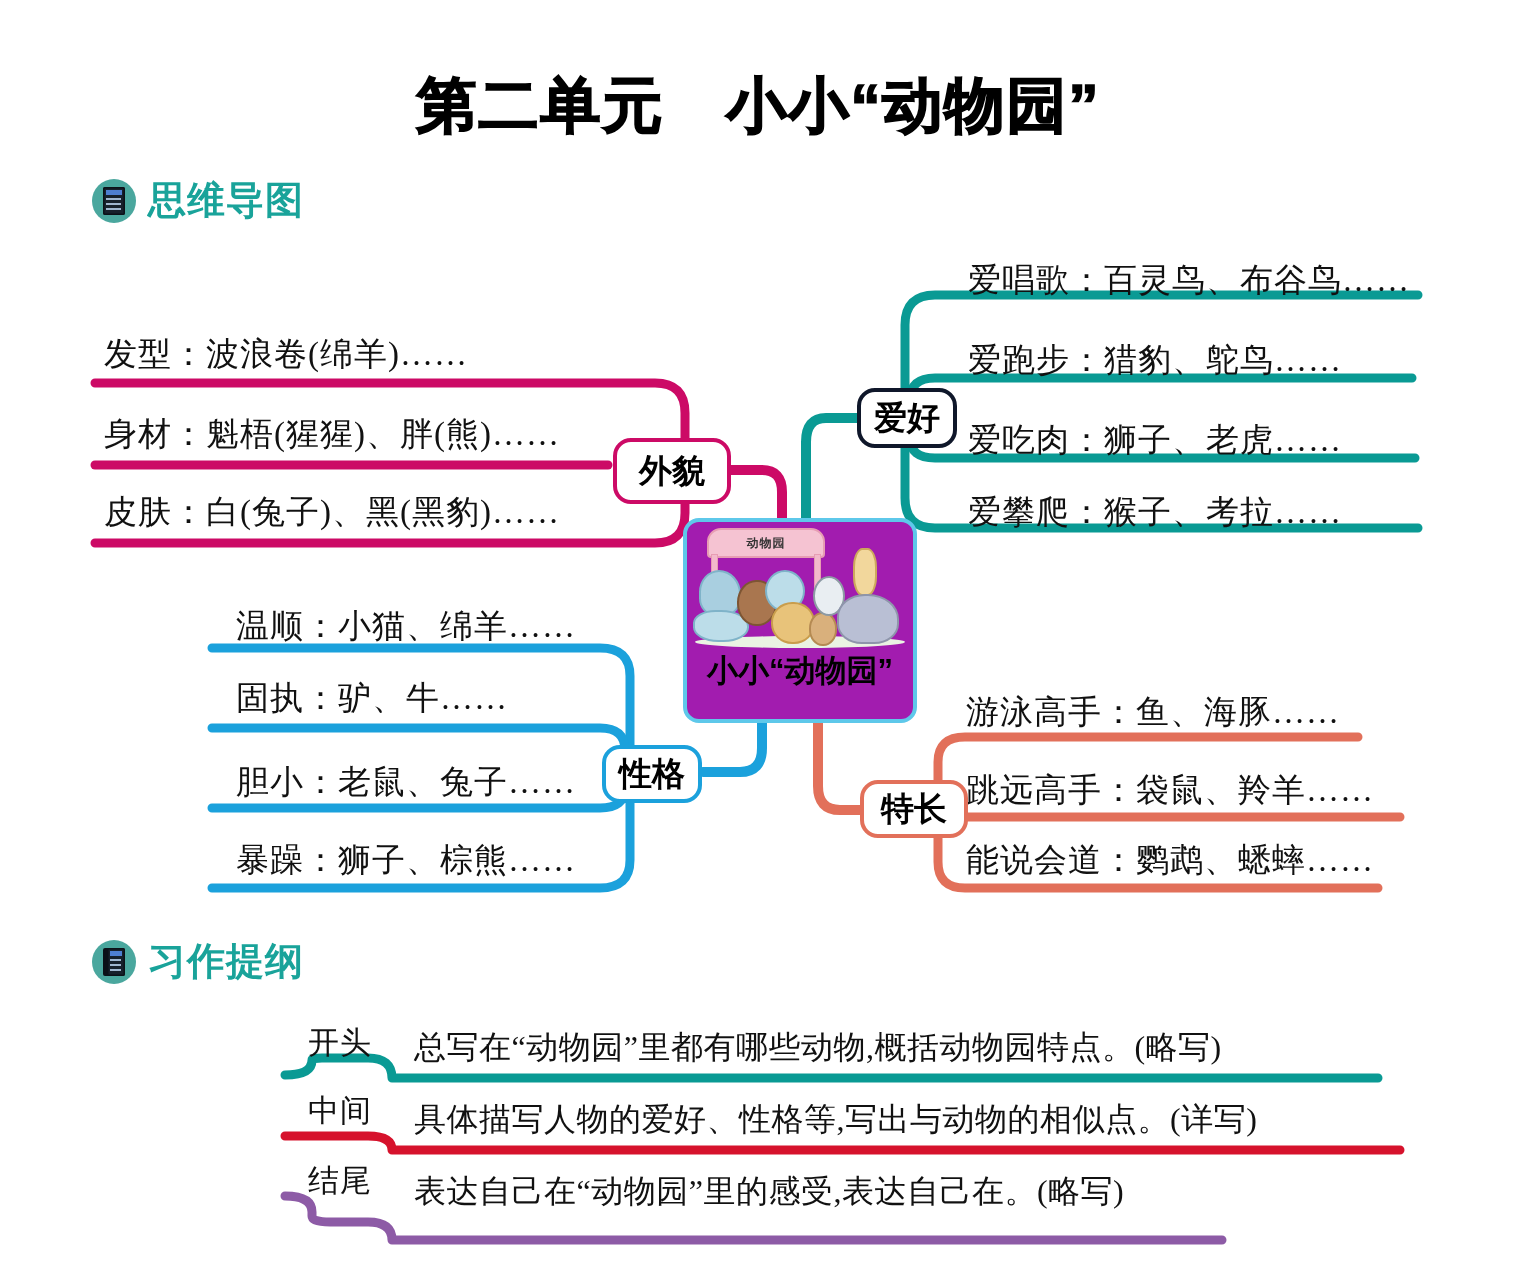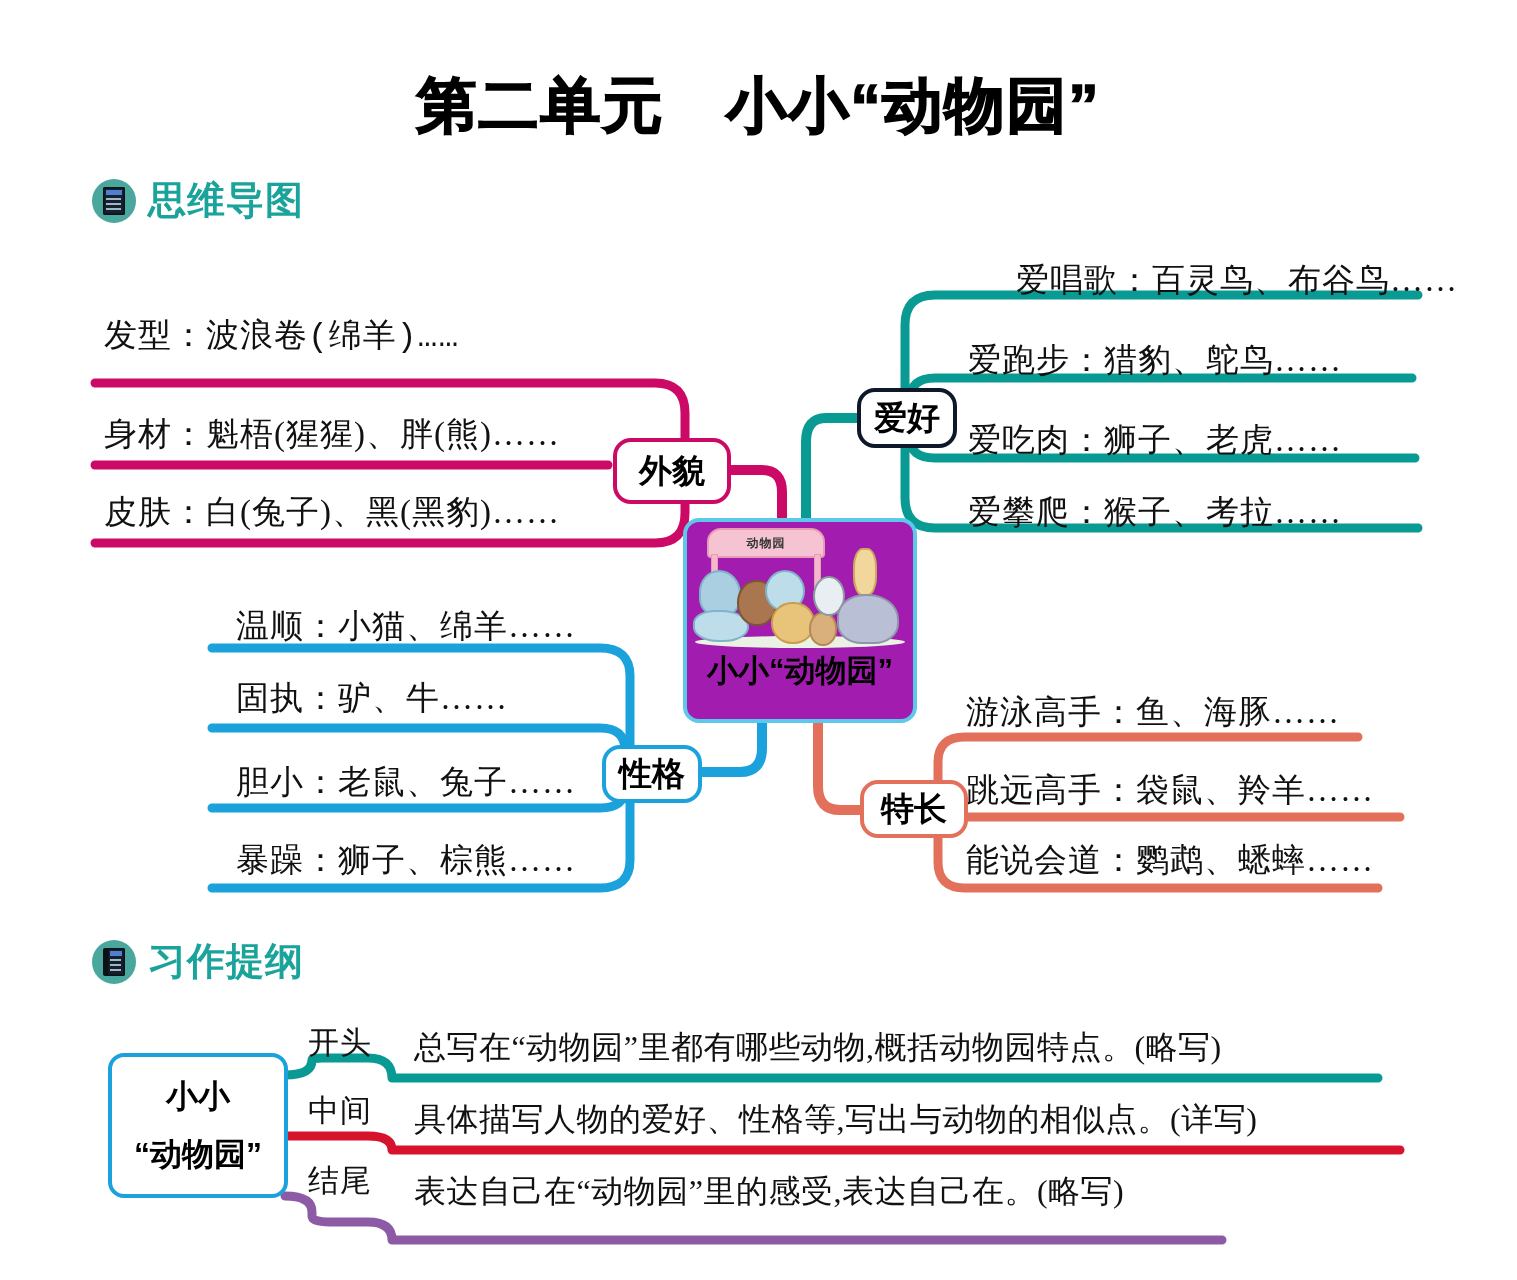--- a/index.html
+++ b/index.html
@@ -171,27 +171,27 @@
       <path d="M1378,888 L965,888 Q938,888 938,862 L938,828" stroke="#e2705a" stroke-width="9"></path>
 
       <path d="M862,810 L840,810 Q818,810 818,786 L818,722" stroke="#e2705a" stroke-width="10"></path>
 
       <path d="M285,1075 Q312,1075 312,1060 L312,1060 Q312,1058 322,1058 L368,1058 Q392,1058 392,1078 L1378,1078" stroke="#0a9a94" stroke-width="9"></path>
       <path d="M285,1136 L368,1136 Q392,1136 392,1150 L1400,1150" stroke="#d6122c" stroke-width="9"></path>
       <path d="M285,1196 Q312,1196 312,1212 L312,1216 Q312,1222 330,1222 L368,1222 Q392,1222 392,1240 L1222,1240" stroke="#8d5ba6" stroke-width="9"></path>
     </g>
   </svg>
 
-  <div class="leaf" style="left:104px; top:313px;font-family:Liberation Mono, monospace;">发型：波浪卷(绵羊)……</div>
+  <div class="leaf" style="left:104px; top:332px;">发型：波浪卷(绵羊)……</div>
   <div class="leaf" style="left:104px; top:412px;">身材：魁梧(猩猩)、胖(熊)……</div>
   <div class="leaf" style="left:104px; top:490px;">皮肤：白(兔子)、黑(黑豹)……</div>
 
   <div class="node n-appearance" style="left:613px; top:438px; width:118px; height:66px; font-size:33px;">外貌</div>
 
-  <div class="leaf r" style="left:968px; top:258px;margin-left:48px;">爱唱歌：百灵鸟、布谷鸟……</div>
+  <div class="leaf r" style="left:968px; top:258px;">爱唱歌：百灵鸟、布谷鸟……</div>
   <div class="leaf r" style="left:968px; top:338px;">爱跑步：猎豹、鸵鸟……</div>
   <div class="leaf r" style="left:968px; top:418px;">爱吃肉：狮子、老虎……</div>
   <div class="leaf r" style="left:968px; top:490px;">爱攀爬：猴子、考拉……</div>
 
   <div class="node n-hobby" style="left:857px; top:388px; width:100px; height:60px; font-size:33px;">爱好</div>
 
   <div class="leaf" style="left:236px; top:604px;">温顺：小猫、绵羊……</div>
   <div class="leaf" style="left:236px; top:676px;">固执：驴、牛……</div>
   <div class="leaf" style="left:236px; top:760px;">胆小：老鼠、兔子……</div>
   <div class="leaf" style="left:236px; top:838px;">暴躁：狮子、棕熊……</div>
@@ -229,24 +229,20 @@
     <div class="center-label">小小“动物园”</div>
   </div>
 
   <div class="sec-head" style="left:92px; top:936px;">
     <div class="sec-icon note">
         <div class="glyph"></div>
       </div>
     <div class="sec-title">习作提纲</div>
   </div>
 
-  <div id="outline-node" style="left:108px; top:1053px; width:180px; height:145px;">
-    <span>小小</span>
-    <span>“动物园”</span>
-  </div>
 
   <div class="out-label" style="left:308px; top:1022px;">开头</div>
   <div class="out-label" style="left:308px; top:1090px;">中间</div>
   <div class="out-label" style="left:308px; top:1160px;">结尾</div>
 
   <div class="out-text" style="left:414px; top:1026px;">总写在“动物园”里都有哪些动物,概括动物园特点。(略写)</div>
   <div class="out-text" style="left:414px; top:1098px;">具体描写人物的爱好、性格等,写出与动物的相似点。(详写)</div>
   <div class="out-text" style="left:414px; top:1170px;">表达自己在“动物园”里的感受,表达自己在。(略写)</div>
 
 </div>

